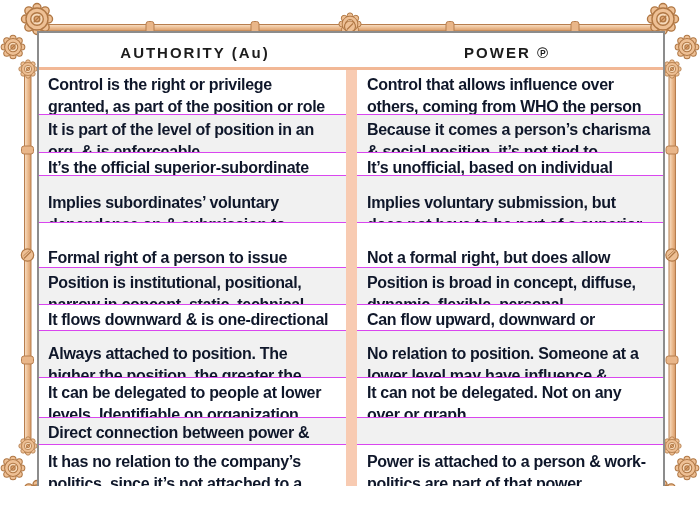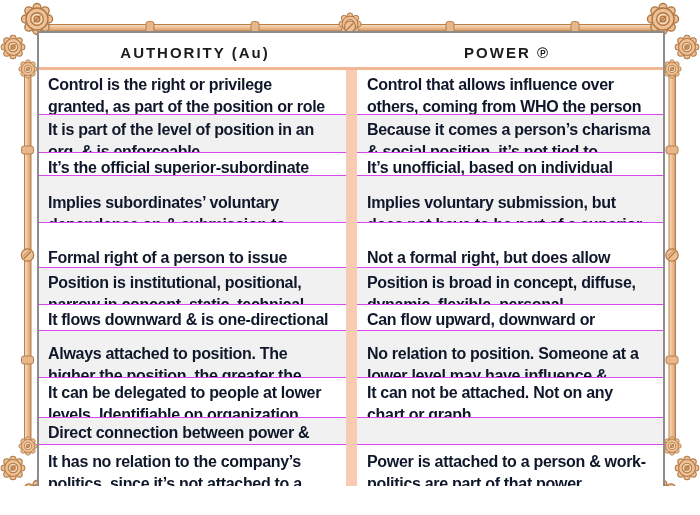--- a/index.html
+++ b/index.html
@@ -181,21 +181,21 @@
       <div class="row">
         <div class="cell left">It flows downward &amp; is one-directional</div>
         <div class="cell right">Can flow upward, downward or horizontally</div>
       </div>
       <div class="row">
         <div class="cell left">Always attached to position. The higher the position, the greater the authority, BUT may be misused</div>
         <div class="cell right">No relation to position. Someone at a lower level may have influence &amp; decision-making ability</div>
       </div>
       <div class="row">
         <div class="cell left">It can be delegated to people at lower levels. Identifiable on organization charts</div>
-        <div class="cell right">It can not be attached. Not on any chart or graph</div>
+        <div class="cell right">It can not be delegated. Not on any over or graph</div>
       </div>
       <div class="row">
         <div class="cell left">Direct connection between power &amp; responsibility</div>
       </div>
       <div class="row">
         <div class="cell left">It has no relation to the company’s politics, since it’s not attached to a person</div>
         <div class="cell right">Power is attached to a person &amp; work-politics are part of that power</div>
       </div>
       <span class="divider"></span>
     </div>

